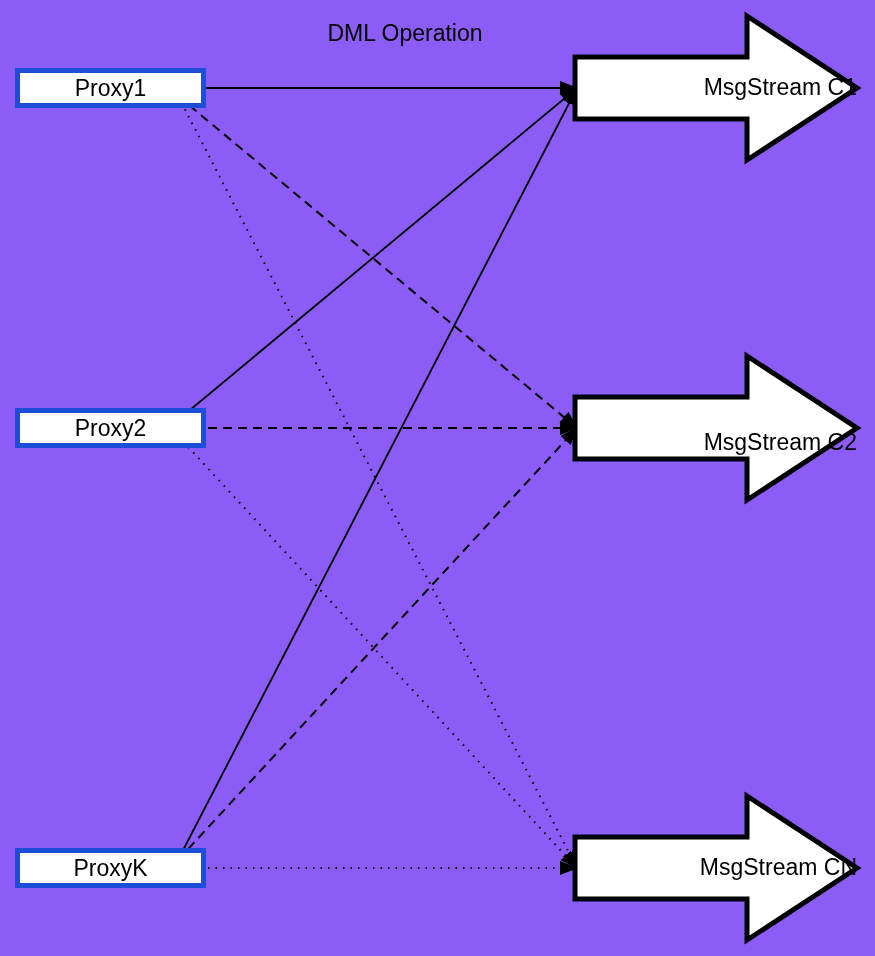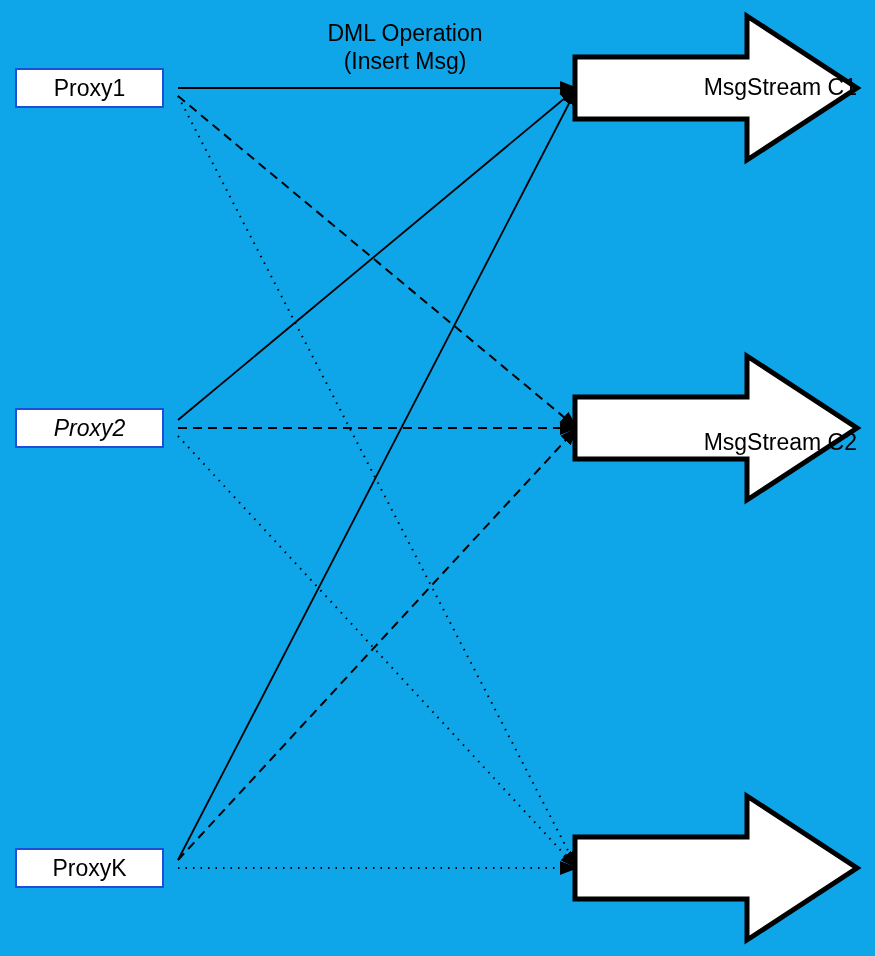--- a/index.html
+++ b/index.html
@@ -8,44 +8,44 @@
   }
   body {
     width: 875px; height: 956px;
     font-family: "Liberation Sans", sans-serif;
     color: #000000;
   }
   #diagram {
     position: relative;
     width: 875px; height: 956px;
     overflow: hidden;
-    background: #0ea5e9;
+    background: #8b5cf6;
   }
   #edge-layer {
     position: absolute; left: 0; top: 0;
   }
   .title {
     position: absolute;
     left: 255px; top: 20px; width: 300px;
     text-align: center;
     font-size: 23px;
     line-height: 1.2;
     white-space: nowrap;
   }
   .proxy {
     position: absolute;
-    left: 15px; width: 149px; height: 40px;
+    left: 15px; width: 191px; height: 40px;
     box-sizing: border-box;
-    border: 2px solid #1d4ed8;
+    border: 5px solid #1d4ed8;
     background: #ffffff;
     display: flex; align-items: center; justify-content: center;
     font-size: 23px;
   }
   .proxy.p0 { top: 68px; }
-  .proxy.p1 { top: 408px; font-style: italic; }
+  .proxy.p1 { top: 408px; }
   .proxy.p2 { top: 848px; }
   .stream-label {
     position: absolute;
     left: 575px; width: 282px; height: 27px;
     line-height: 27px;
     text-align: right;
     font-size: 23px;
     pointer-events: none;
     white-space: nowrap;
   }
@@ -73,29 +73,29 @@
       <line x1="178" y1="96" x2="577" y2="868" stroke="#000000" stroke-width="2" marker-end="url(#ah)" stroke-dasharray="1.5 6"></line>
       <line x1="178" y1="436" x2="577" y2="868" stroke="#000000" stroke-width="2" marker-end="url(#ah)" stroke-dasharray="1.5 6"></line>
       <line x1="178" y1="868" x2="577" y2="868" stroke="#000000" stroke-width="2" marker-end="url(#ah)" stroke-dasharray="1.5 6"></line>
       <polygon points="575,57 747,57 747,16 857,88 747,160 747,119 575,119" fill="#ffffff" stroke="#000000" stroke-width="5" stroke-linejoin="miter"></polygon>
       <polygon points="575,397 747,397 747,356 857,428 747,500 747,459 575,459" fill="#ffffff" stroke="#000000" stroke-width="5" stroke-linejoin="miter"></polygon>
       <polygon points="575,837 747,837 747,796 857,868 747,940 747,899 575,899" fill="#ffffff" stroke="#000000" stroke-width="5" stroke-linejoin="miter"></polygon>
     </svg>
 
   <div class="title">
     <div>DML Operation</div>
-    <div>(Insert Msg)</div>
   </div>
 
   <div class="proxy p0">
     <span>Proxy1</span>
   </div>
   <div class="proxy p1">
     <span>Proxy2</span>
   </div>
   <div class="proxy p2">
     <span>ProxyK</span>
   </div>
 
   <div class="stream-label s0">MsgStream C1</div>
   <div class="stream-label s1">MsgStream C2</div>
+  <div class="stream-label s2">MsgStream CN</div>
 
 </div>
 
 </body></html>

